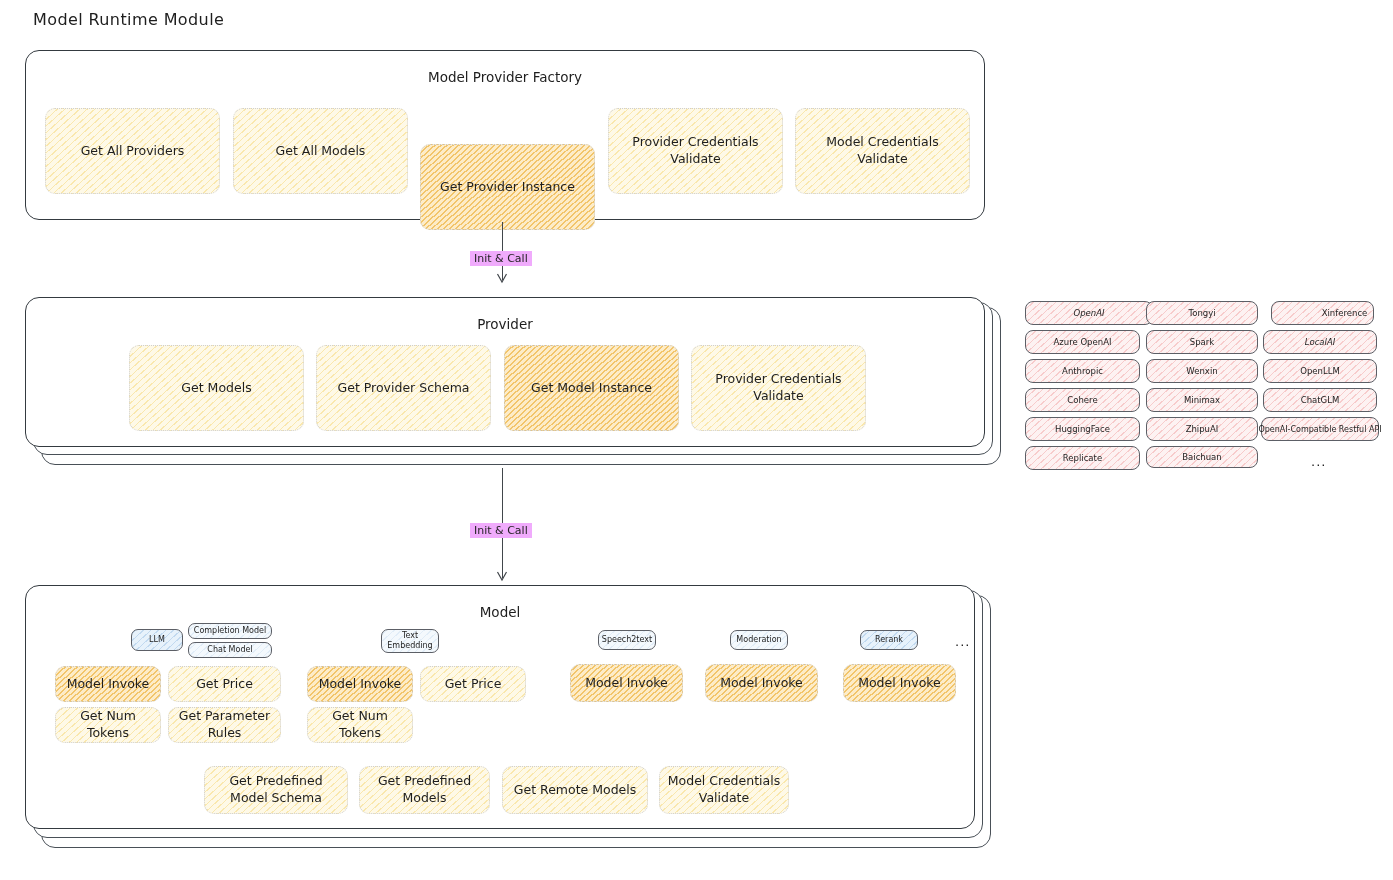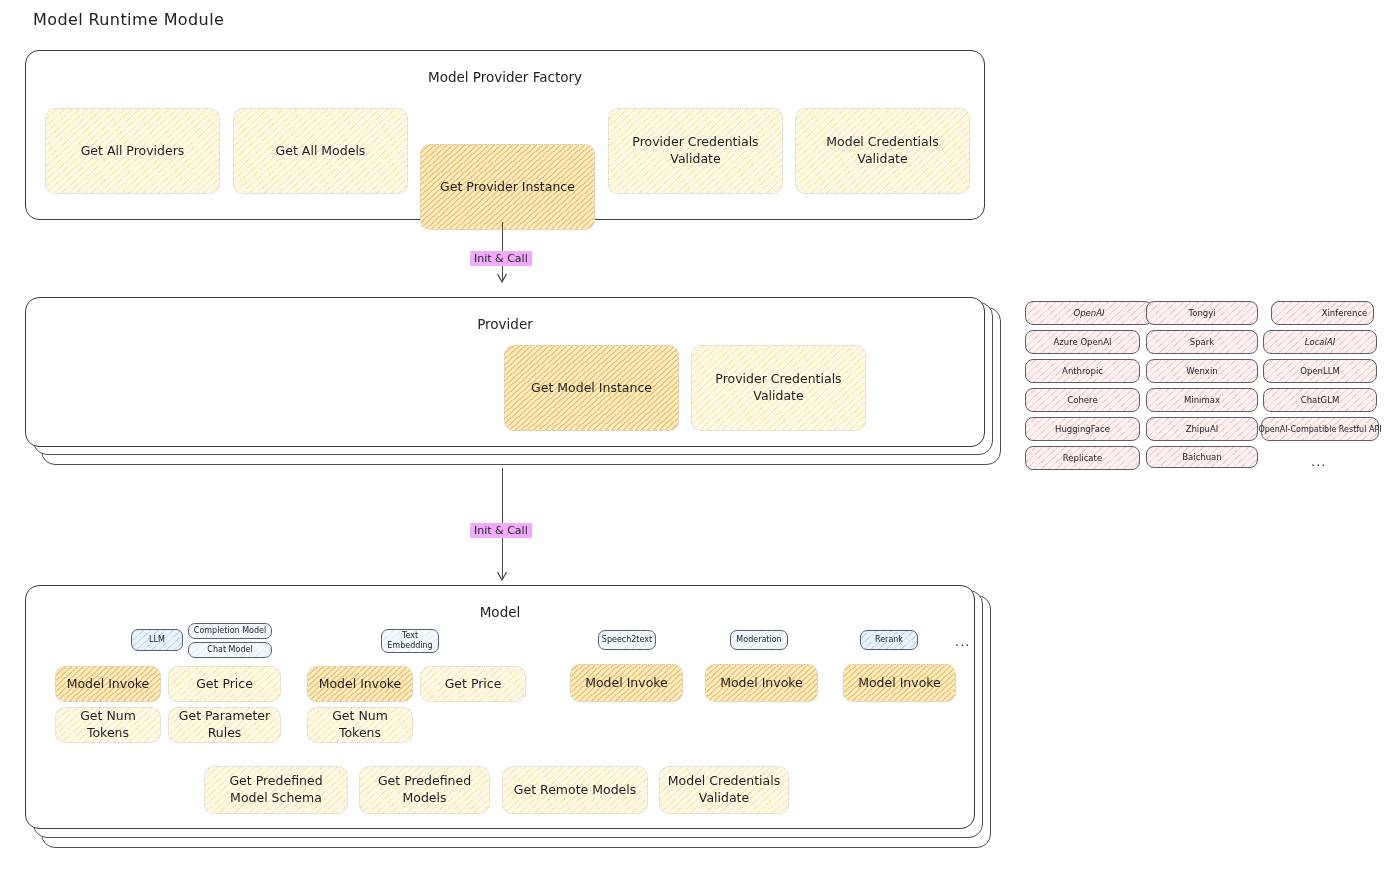--- a/index.html
+++ b/index.html
@@ -191,20 +191,26 @@
 <div class="conn-label" style="left:470px; top:251px;">Init &amp; Call</div>
 <svg class="arrow-head" style="left:496px; top:272px;" viewBox="0 0 12 12">
     <path d="M1.5 2 L6 10 L10.5 2" fill="none" stroke="#41464b" stroke-width="1.2"></path>
   </svg>
 
 <div class="stack-layer" style="left:41px; top:307px; width:960px; height:158px;"></div>
 <div class="stack-layer" style="left:33px; top:302px; width:960px; height:153px;"></div>
 <div class="panel" style="left:25px; top:297px; width:960px; height:150px;">
   <div class="panel-title">Provider</div>
 
+  <div class="mbox fill-yellow" style="left:103px; top:47px; width:175px; height:86px;">
+    <span>Get Models</span>
+  </div>
+  <div class="mbox fill-yellow" style="left:290px; top:47px; width:175px; height:86px;">
+    <span>Get Provider Schema</span>
+  </div>
   <div class="mbox fill-orange" style="left:478px; top:47px; width:175px; height:86px;">
     <span>Get Model Instance</span>
   </div>
   <div class="mbox fill-yellow" style="left:665px; top:47px; width:175px; height:86px;">
     <span>Provider Credentials Validate</span>
   </div>
 </div>
 
 <div>
 

